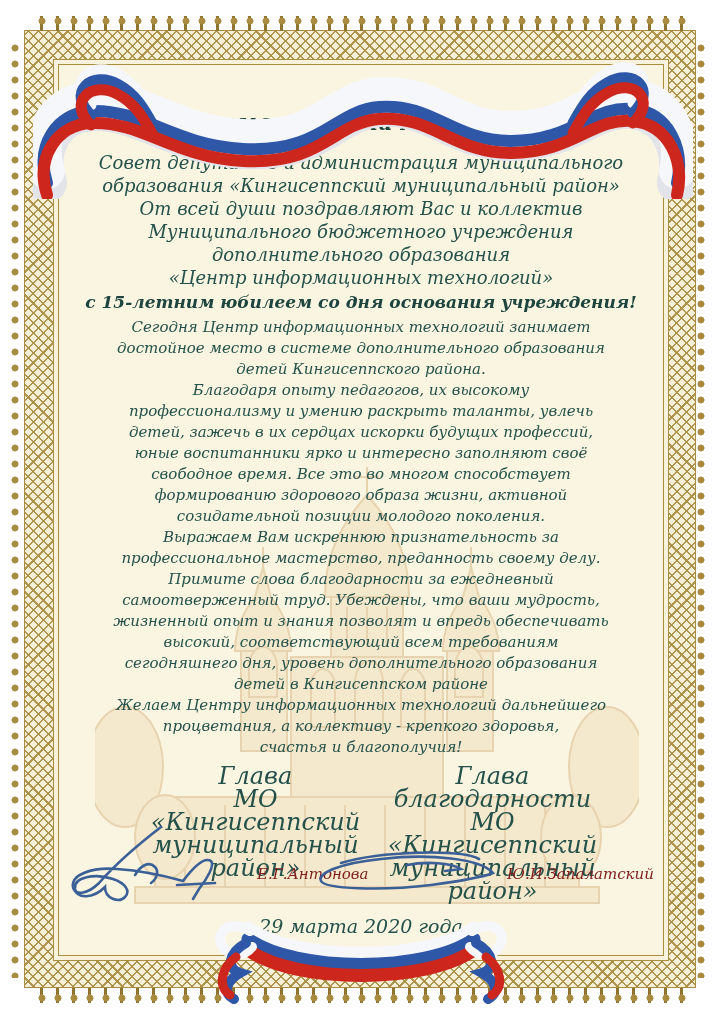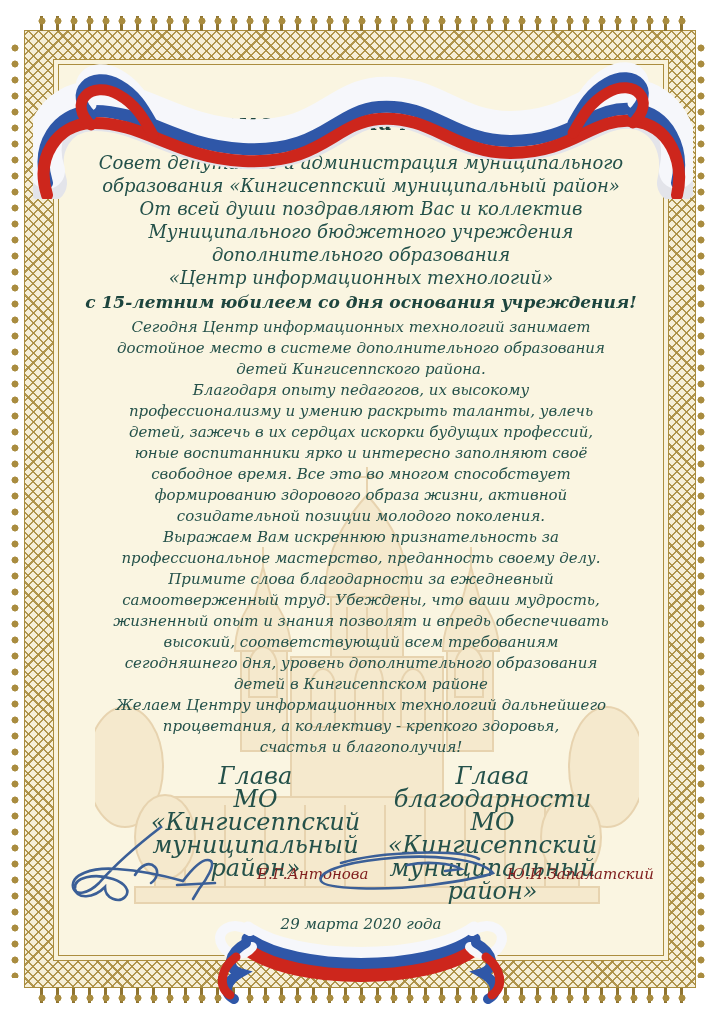--- a/index.html
+++ b/index.html
@@ -60,21 +60,21 @@
     text-align:center;white-space:pre-line;}
   .names-row{position:absolute;top:762px;left:0;width:100%;height:78px;}
   .sig-name{
     position:absolute;font-size:15px;font-style:italic;color:#7f1d1d;top:38px;white-space:nowrap;
   }
   .sig-name.left{left:198px;}
   .sig-name.right{left:448px;}
   .sig-ink{position:absolute;}
   .sig-ink.left{left:6px;top:-6px;}
   .sig-ink.right{left:252px;top:16px;}
-  .date-line{position:absolute;top:850px;font-size:15px;font-style:italic;}
+  .date-line{position:absolute;top:850px;font-size:19px;font-style:italic;}
   
   .ribbon-top{position:absolute;left:-26px;top:-16px;z-index:3;}
   .ribbon-bottom{position:absolute;left:50%;transform:translateX(-50%);bottom:-54px;z-index:4;}
   .watermark{position:absolute;left:36px;top:372px;opacity:.55;z-index:0;}
   .above{z-index:2;}
 </style>
 </head>
 <body>
 
 <div class="sheet">

